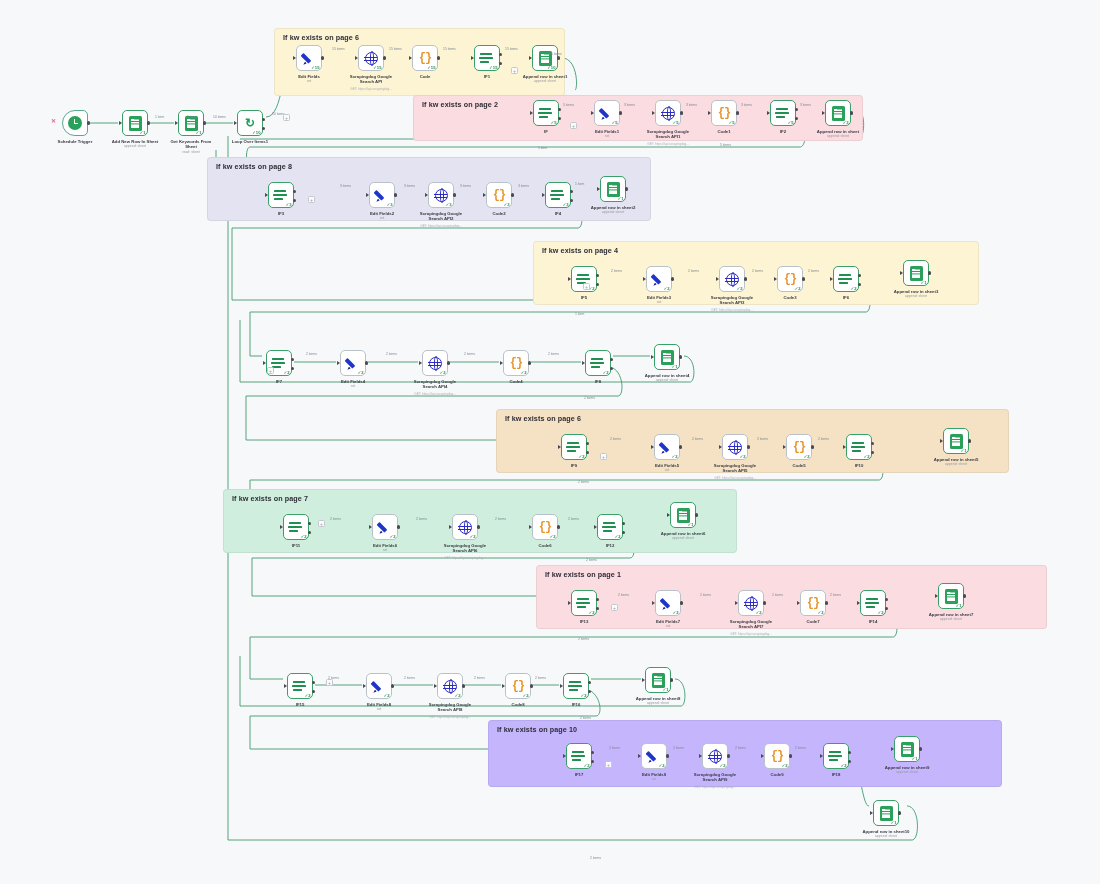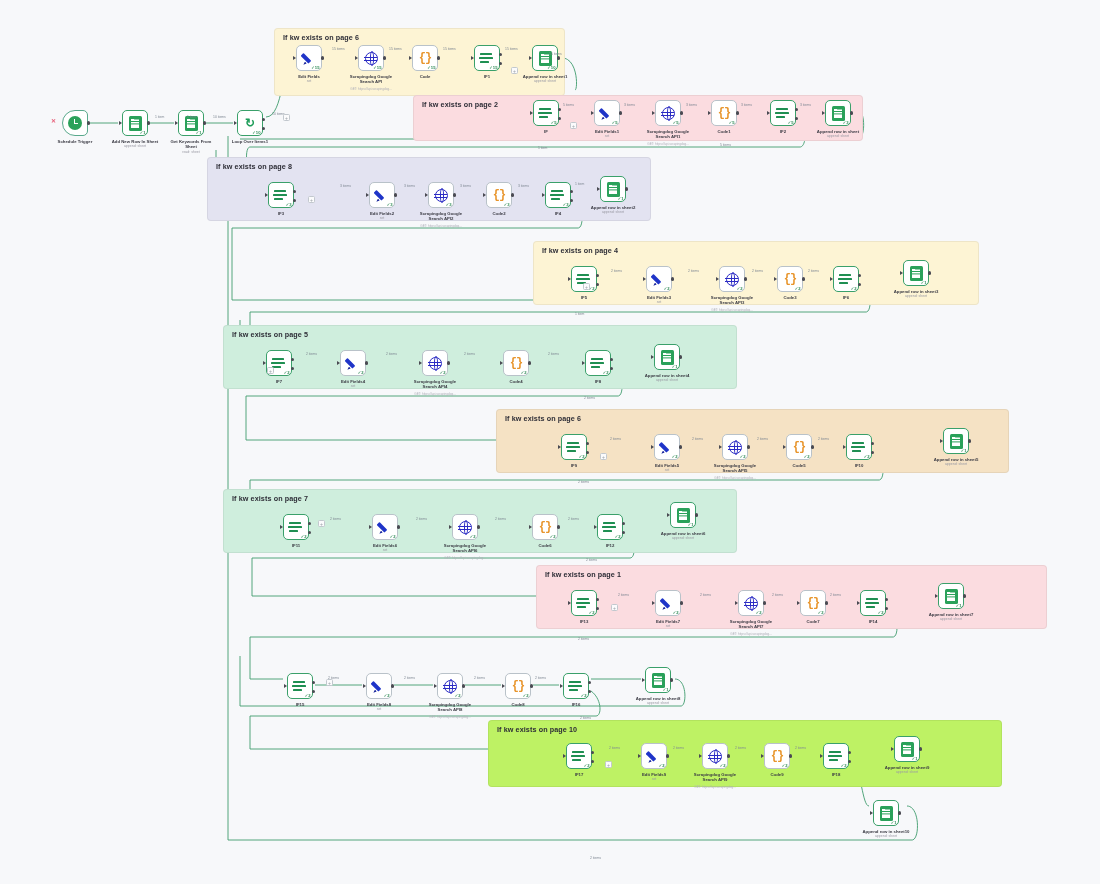--- a/index.html
+++ b/index.html
@@ -347,33 +347,30 @@
   </div>
   <div class="note" style="left:413px;top:95px;width:450px;height:46px;background:#fbdce0;">
     <span class="note-title">If kw exists on page 2</span>
   </div>
   <div class="note" style="left:207px;top:157px;width:444px;height:64px;background:#e3e3f1;">
     <span class="note-title">If kw exists on page 8</span>
   </div>
   <div class="note" style="left:533px;top:241px;width:446px;height:64px;background:#fdf4d4;">
     <span class="note-title">If kw exists on page 4</span>
   </div>
-  <div class="note" style="left:223px;top:325px;width:514px;height:64px;background:#cfeedd;">
-    <span class="note-title">If kw exists on page 5</span>
-  </div>
   <div class="note" style="left:496px;top:409px;width:513px;height:64px;background:#f5e2c4;">
     <span class="note-title">If kw exists on page 6</span>
   </div>
   <div class="note" style="left:223px;top:489px;width:514px;height:64px;background:#cfeedd;">
     <span class="note-title">If kw exists on page 7</span>
   </div>
   <div class="note" style="left:536px;top:565px;width:511px;height:64px;background:#fbdce0;">
     <span class="note-title">If kw exists on page 1</span>
   </div>
-  <div class="note" style="left:488px;top:720px;width:514px;height:67px;background:#bef264;">
+  <div class="note" style="left:488px;top:720px;width:514px;height:67px;background:#c4b5fd;">
     <span class="note-title">If kw exists on page 10</span>
   </div>
 
   <div id="nodes-layer">
       <div style="position: absolute; left: 0px; top: 0px;">
         <div class="node trig" style="left: 62px; top: 110px;">
           <span class="clock-ic"></span>
         </div>
         <div class="nlabel" style="left: 36px; top: 139px;">Schedule Trigger</div>
         <div class="errdot" style="left: 51px; top: 117px;">✕</div>

